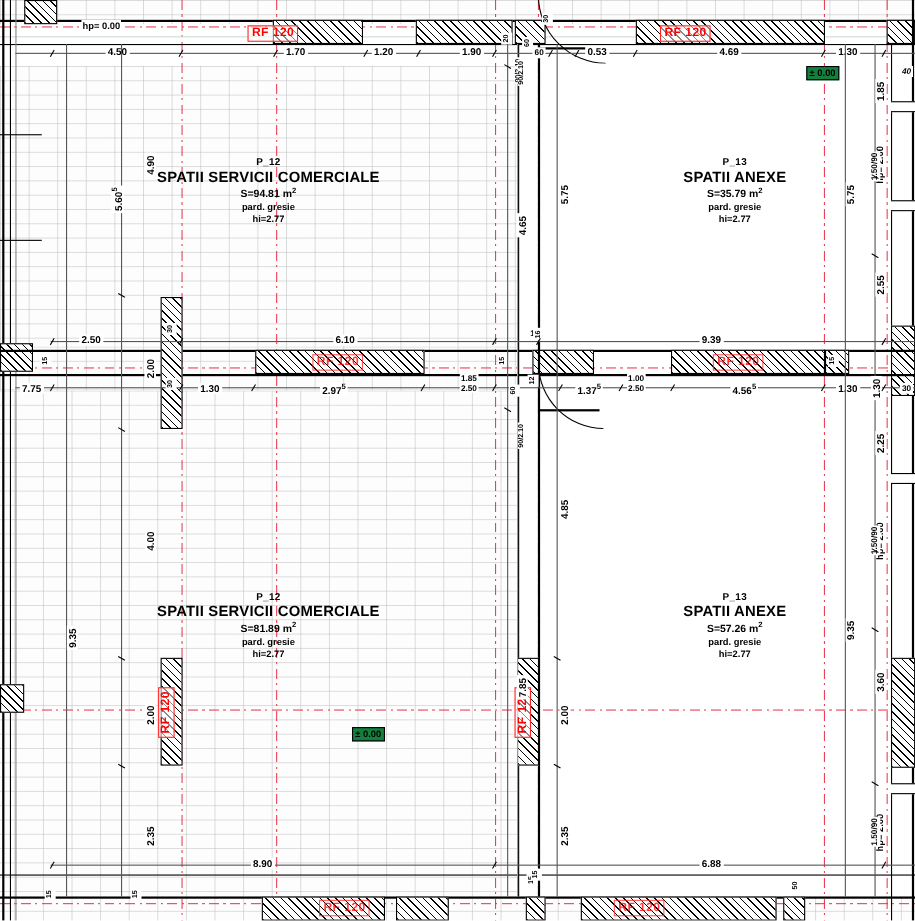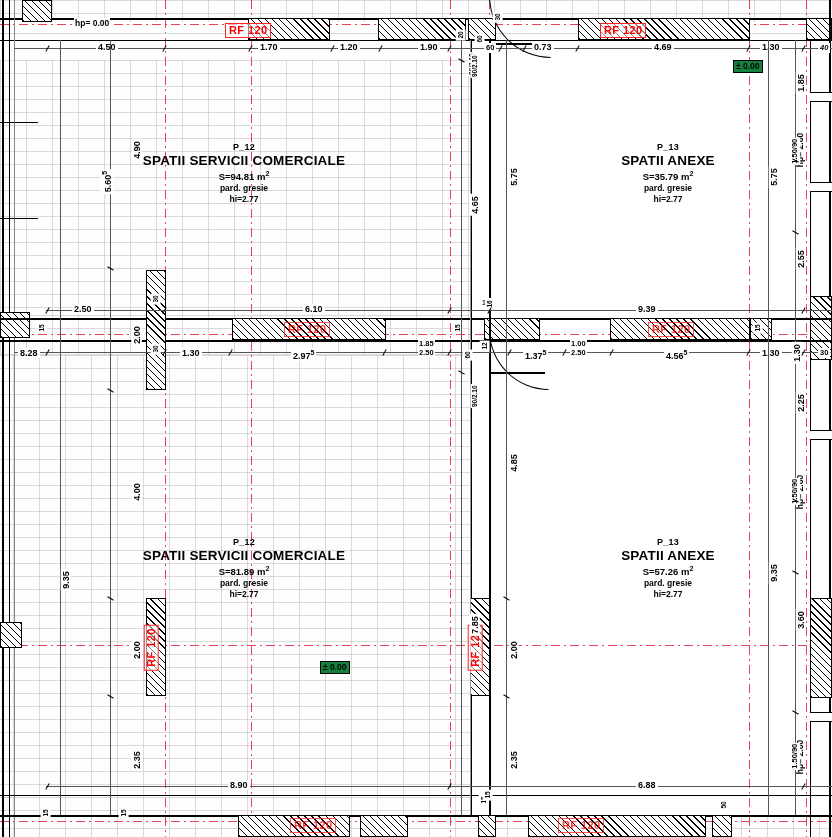--- a/index.html
+++ b/index.html
@@ -235,41 +235,41 @@
   <div class="hp vert" style="left:782px;top:487px;">hp= 2.60</div>
   <div class="hp vert" style="left:782px;top:752px;">hp= 2.60</div>
 
   <div class="h thin" style="left:14px;top:48px;width:818px;"></div>
 
   <div class="dim" style="left:96px;top:42px;">4.50</div>
   <div class="dim" style="left:258px;top:42px;">1.70</div>
   <div class="dim" style="left:338px;top:42px;">1.20</div>
   <div class="dim" style="left:418px;top:42px;">1.90</div>
   <div class="dim sm" style="left:484px;top:43px;">60</div>
-  <div class="dim" style="left:532px;top:42px;">0.73</div>
+  <div class="dim" style="left:532px;top:42px;">0.53</div>
   <div class="dim" style="left:652px;top:42px;">4.69</div>
   <div class="dim" style="left:760px;top:42px;">1.30</div>
-  <div class="dim sm" style="left:818px;top:43px;font-style:italic;">40</div>
+  <div class="dim sm" style="left:818px;top:60px;font-style:italic;">40</div>
 
   <div class="dim xs vert" style="left:455px;top:30px;">20</div>
   <div class="dim xs vert" style="left:492px;top:12px;">30</div>
   <div class="dim xs vert" style="left:474px;top:34px;">60</div>
   <div class="dim xs stack vert" style="left:460px;top:60px;">
     <span>90</span>/<span>2.10</span>
   </div>
 
   <div class="h thin" style="left:46px;top:310px;width:786px;"></div>
   <div class="h thin" style="left:14px;top:352px;width:818px;"></div>
 
   <div class="dim" style="left:72px;top:304px;">2.50</div>
   <div class="dim" style="left:303px;top:304px;">6.10</div>
   <div class="dim sm" style="left:480px;top:298px;">16</div>
   <div class="dim" style="left:636px;top:304px;">9.39</div>
 
-  <div class="dim" style="left:18px;top:348px;">8.28</div>
+  <div class="dim" style="left:18px;top:348px;">7.75</div>
   <div class="dim" style="left:180px;top:348px;">1.30</div>
   <div class="dim" style="left:291px;top:348px;">
     <span>2.97</span><span class="sup">5</span>
   </div>
   <div class="dim sm stack" style="left:418px;top:340px;">
     <div>1.85</div>
     <div>2.50</div>
   </div>
   <div class="dim" style="left:523px;top:348px;">
     <span>1.37</span><span class="sup">5</span>

